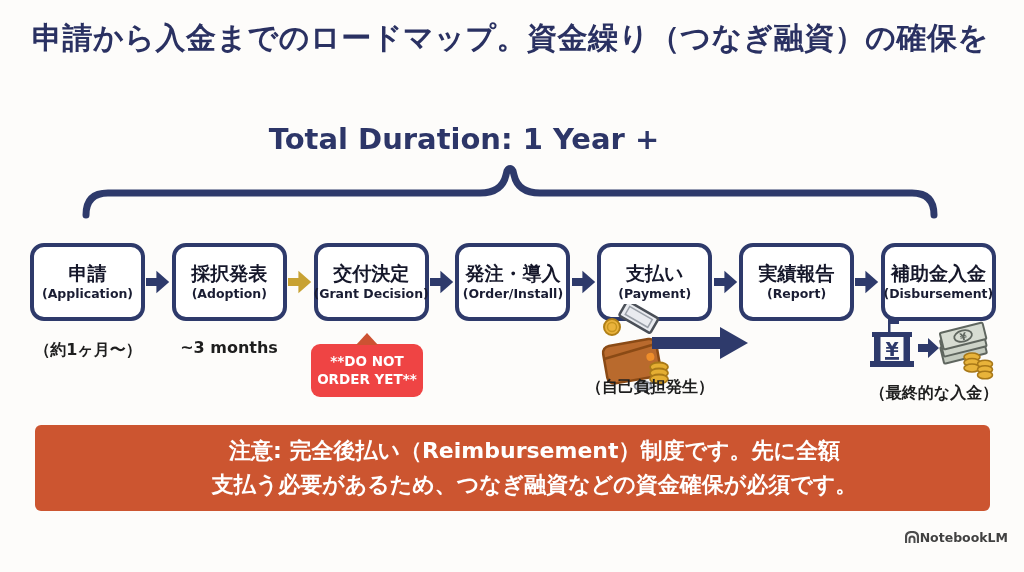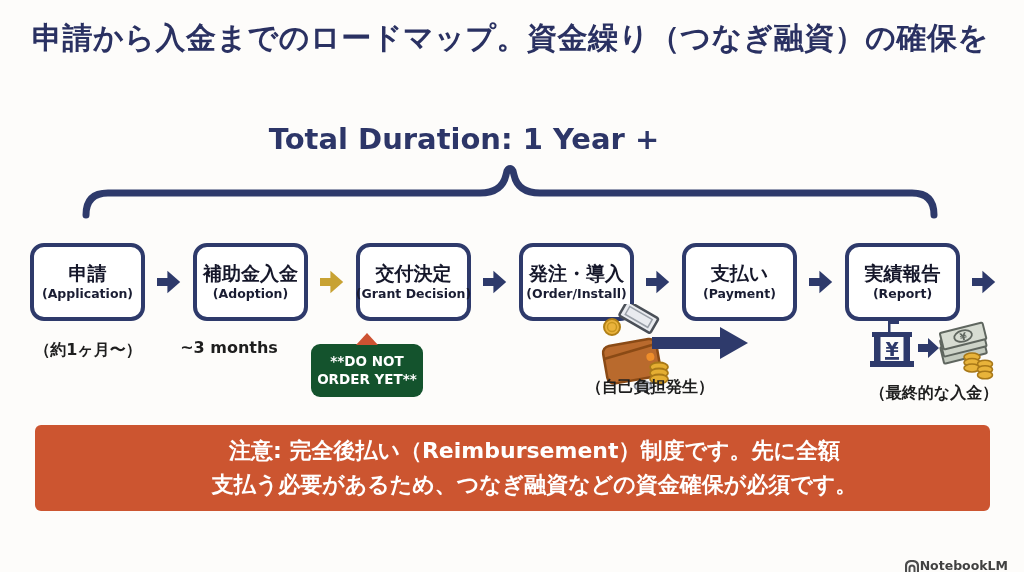--- a/index.html
+++ b/index.html
@@ -37,42 +37,42 @@
   .note {
     position:absolute; text-align:center; font-size:16px; font-weight:600; color:#1e1e1e;
     white-space:nowrap;
   }
   .note-application { left:24px;  top:340px; width:128px; }
   .note-adoption    { left:168px; top:338px; width:122px; }
   .note-payment     { left:580px; top:377px; width:140px; }
   .note-disbursement{ left:866px; top:383px; width:136px; }
   .warning-bubble {
     position:absolute; left:311px; top:344px; width:112px;
-    background:#14532d; border-radius:9px; padding:8px 2px 9px;
+    background:#ef4444; border-radius:9px; padding:8px 2px 9px;
     text-align:center; color:#fff; font-weight:800; font-size:13.5px; line-height:1.35;
   }
   .warning-bubble::before {
     content:""; position:absolute; top:-11px; left:50%; transform:translateX(-50%);
     width:0; height:0;
     border-left:11px solid transparent; border-right:11px solid transparent;
     border-bottom:12px solid #cd5232;
   }
   .wallet-art { position:absolute; left:597px; top:304px; width:78px; height:92px; }
   .pay-arrow  { position:absolute; left:652px; top:325px; width:98px; height:36px; }
   .bankmoney-art { position:absolute; left:868px; top:312px; width:126px; height:70px; }
   .banner {
     position:absolute; left:35px; top:425px; width:955px; height:86px;
     background:#cc5530; border-radius:6px;
     display:flex; flex-direction:column; align-items:center; justify-content:center; gap:5px;
     color:#ffffff; font-weight:800; text-align:center;padding-left:44px;
   }
   .banner-line { font-size:22px; line-height:1.3; white-space:nowrap; }
   .footer-brand {
-    position:absolute; right:16px; top:558px;
-    display:flex; align-items:flex-end; gap:1px;
+    position:absolute; right:16px; top:530px;
+    display:flex; align-items:center; gap:1px;
     color:#414141; font-size:12.5px; font-weight:600;
   }
 </style>
 </head>
 <body>
 
 <div class="slide">
 
   <div class="title">申請から入金までのロードマップ。資金繰り（つなぎ融資）の確保を</div>
 
@@ -84,21 +84,21 @@
 
   <div class="flow-row">
     <div class="step-box">
       <div class="step-jp">申請</div>
       <div class="step-en">(Application)</div>
     </div>
     <svg class="flow-arrow" viewBox="0 0 30 36">
         <polygon points="0,13 13,13 13,4 29,18 13,32 13,23 0,23" fill="#2e3a6b"></polygon>
       </svg>
     <div class="step-box">
-      <div class="step-jp">補助金入金</div>
+      <div class="step-jp">採択発表</div>
       <div class="step-en">(Adoption)</div>
     </div>
     <svg class="flow-arrow" viewBox="0 0 30 36">
         <polygon points="0,13 13,13 13,4 29,18 13,32 13,23 0,23" fill="#c8a233"></polygon>
       </svg>
     <div class="step-box">
       <div class="step-jp">交付決定</div>
       <div class="step-en">(Grant Decision)</div>
     </div>
     <svg class="flow-arrow" viewBox="0 0 30 36">
@@ -118,20 +118,24 @@
     <svg class="flow-arrow" viewBox="0 0 30 36">
         <polygon points="0,13 13,13 13,4 29,18 13,32 13,23 0,23" fill="#2e3a6b"></polygon>
       </svg>
     <div class="step-box">
       <div class="step-jp">実績報告</div>
       <div class="step-en">(Report)</div>
     </div>
     <svg class="flow-arrow" viewBox="0 0 30 36">
         <polygon points="0,13 13,13 13,4 29,18 13,32 13,23 0,23" fill="#2e3a6b"></polygon>
       </svg>
+    <div class="step-box">
+      <div class="step-jp">補助金入金</div>
+      <div class="step-en">(Disbursement)</div>
+    </div>
   </div>
 
   <div class="note note-application">（約1ヶ月〜）</div>
   <div class="note note-adoption">~3 months</div>
 
   <div class="warning-bubble">
     <div>**DO NOT</div>
     <div>ORDER YET**</div>
   </div>
 

